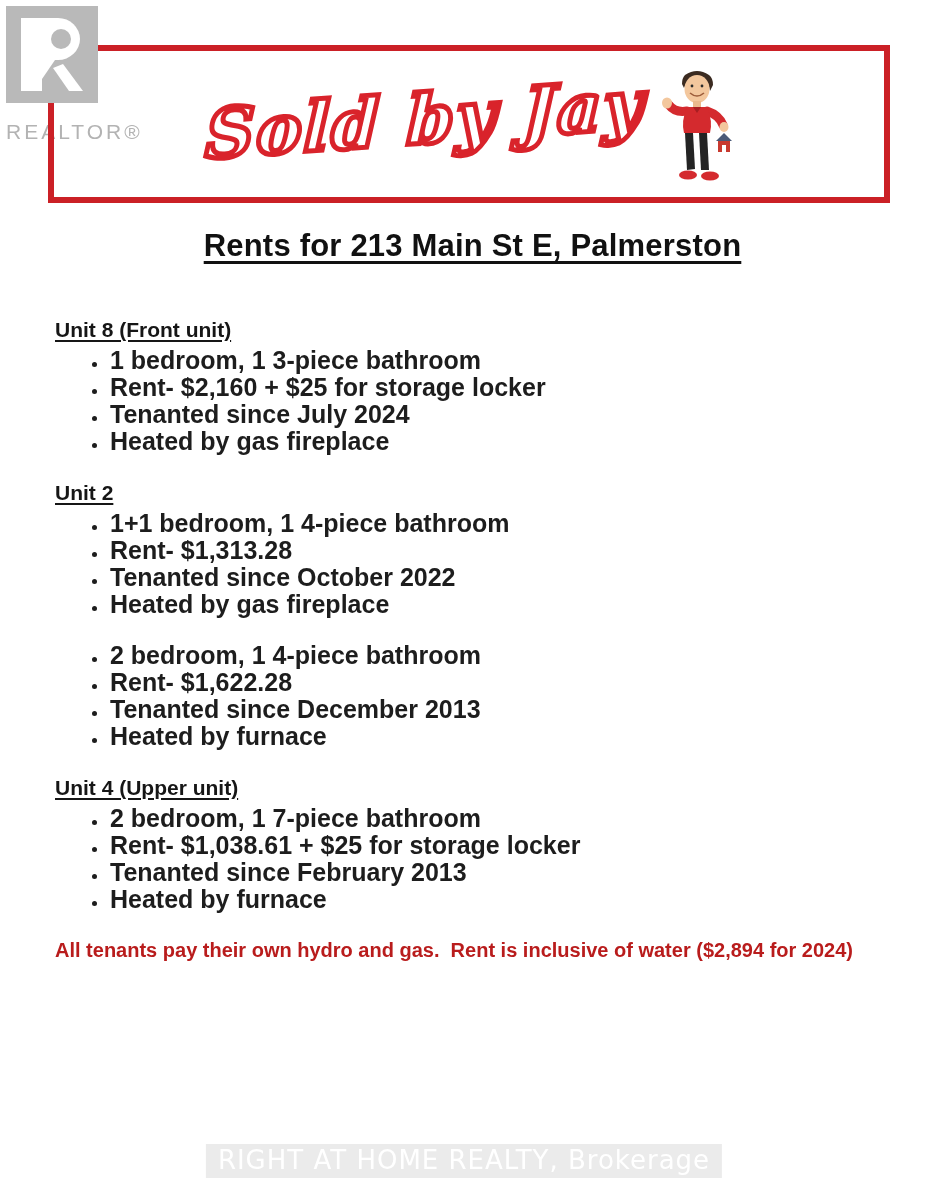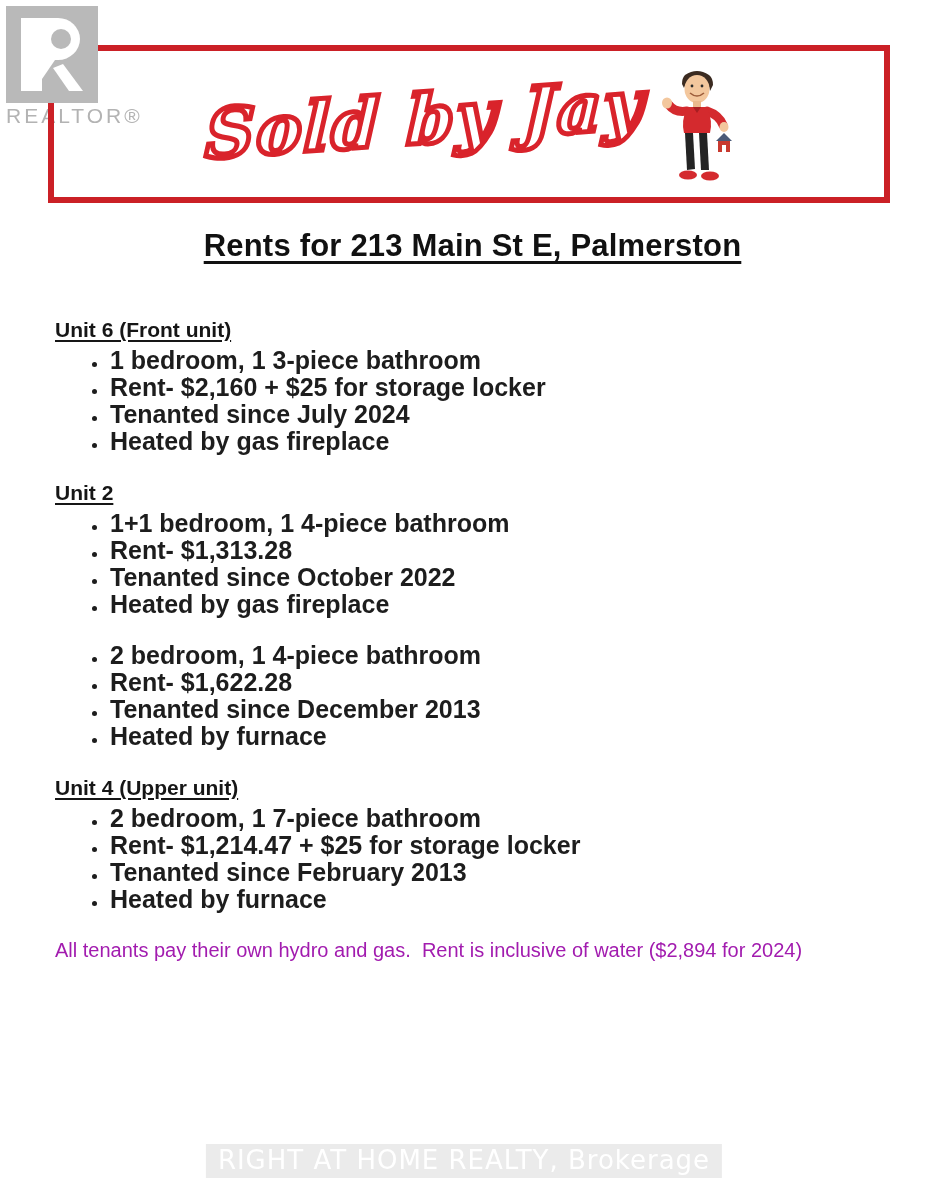--- a/index.html
+++ b/index.html
@@ -36,21 +36,21 @@
     padding-bottom:10px;
   }
   .mascot { width:72px; height:118px; margin-top:4px; }
 
   
   .realtor-logo-block {
     position:absolute; left:6px; top:6px;
     width:92px; height:97px; z-index:3;
   }
   .realtor-logo-text {
-    position:absolute; left:6px; top:104px;
+    position:absolute; left:6px; top:120px;
     z-index:1;
     font-family:"Liberation Sans", sans-serif;
     font-size:21px; letter-spacing:3px;
     color:#b3b3b3; font-weight:400;
   }
 
   
   .content {
     position:absolute; left:55px; top:228px; width:835px;
   }
@@ -77,21 +77,21 @@
     padding-left:53px;
   }
   .unit-list li {
     font-size:25px; font-weight:bold; color:#1d1d1d;
     line-height:27px;
     padding-left:2px;
   }
   .unit-list li::marker { font-size:16px; }
   .footer-note {
     margin-top:26px;
-    font-size:20px; font-weight:normal; color:#a21caf;
+    font-size:20px; font-weight:bold; color:#b91c1c;
     white-space:pre-wrap;
   }
 
   
   .watermark {
     position:absolute; top:1144px; left:50%;
     transform:translateX(-50%);
     background:#ebebeb;
     color:#ffffff;
     font-family:"DejaVu Sans", sans-serif;
@@ -154,21 +154,21 @@
         <ellipse cx="49" cy="109" rx="9" ry="4.5" fill="#d42a2e"></ellipse>
       </svg>
     </div>
   </div>
 
   <div class="content">
 
     <div class="doc-title">Rents for 213 Main St E, Palmerston</div>
 
     <div class="unit-section">
-      <div class="unit-heading">Unit 6 (Front unit)</div>
+      <div class="unit-heading">Unit 8 (Front unit)</div>
       <ul class="unit-list">
         <li>1 bedroom, 1 3-piece bathroom</li>
         <li>Rent- $2,160 + $25 for storage locker</li>
         <li>Tenanted since July 2024</li>
         <li>Heated by gas fireplace</li>
       </ul>
     </div>
 
     <div class="unit-section">
       <div class="unit-heading">Unit 2</div>
@@ -186,21 +186,21 @@
         <li>Rent- $1,622.28</li>
         <li>Tenanted since December 2013</li>
         <li>Heated by furnace</li>
       </ul>
     </div>
 
     <div class="unit-section">
       <div class="unit-heading">Unit 4 (Upper unit)</div>
       <ul class="unit-list">
         <li>2 bedroom, 1 7-piece bathroom</li>
-        <li>Rent- $1,214.47 + $25 for storage locker</li>
+        <li>Rent- $1,038.61 + $25 for storage locker</li>
         <li>Tenanted since February 2013</li>
         <li>Heated by furnace</li>
       </ul>
     </div>
 
     <div class="footer-note">All tenants pay their own hydro and gas.  Rent is inclusive of water ($2,894 for 2024)</div>
   </div>
 
   <div class="watermark">RIGHT AT HOME REALTY, Brokerage</div>
 

